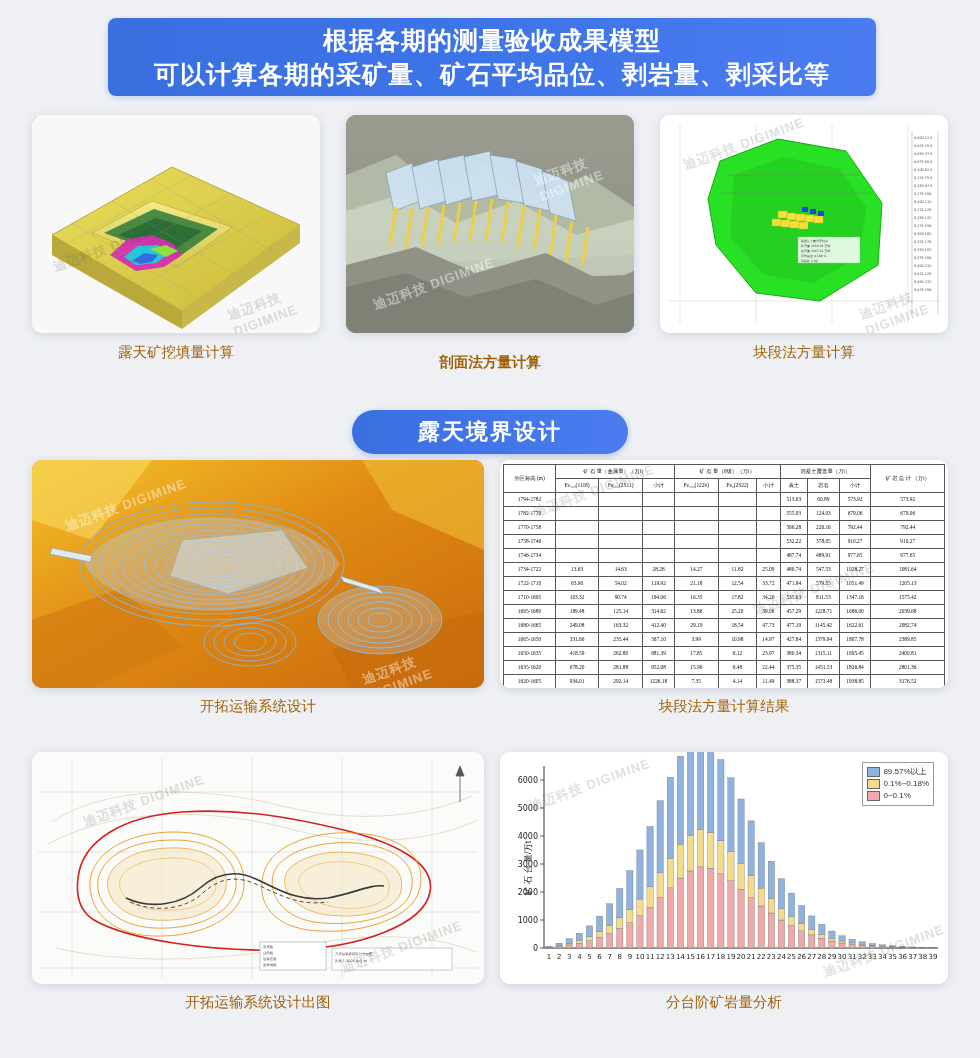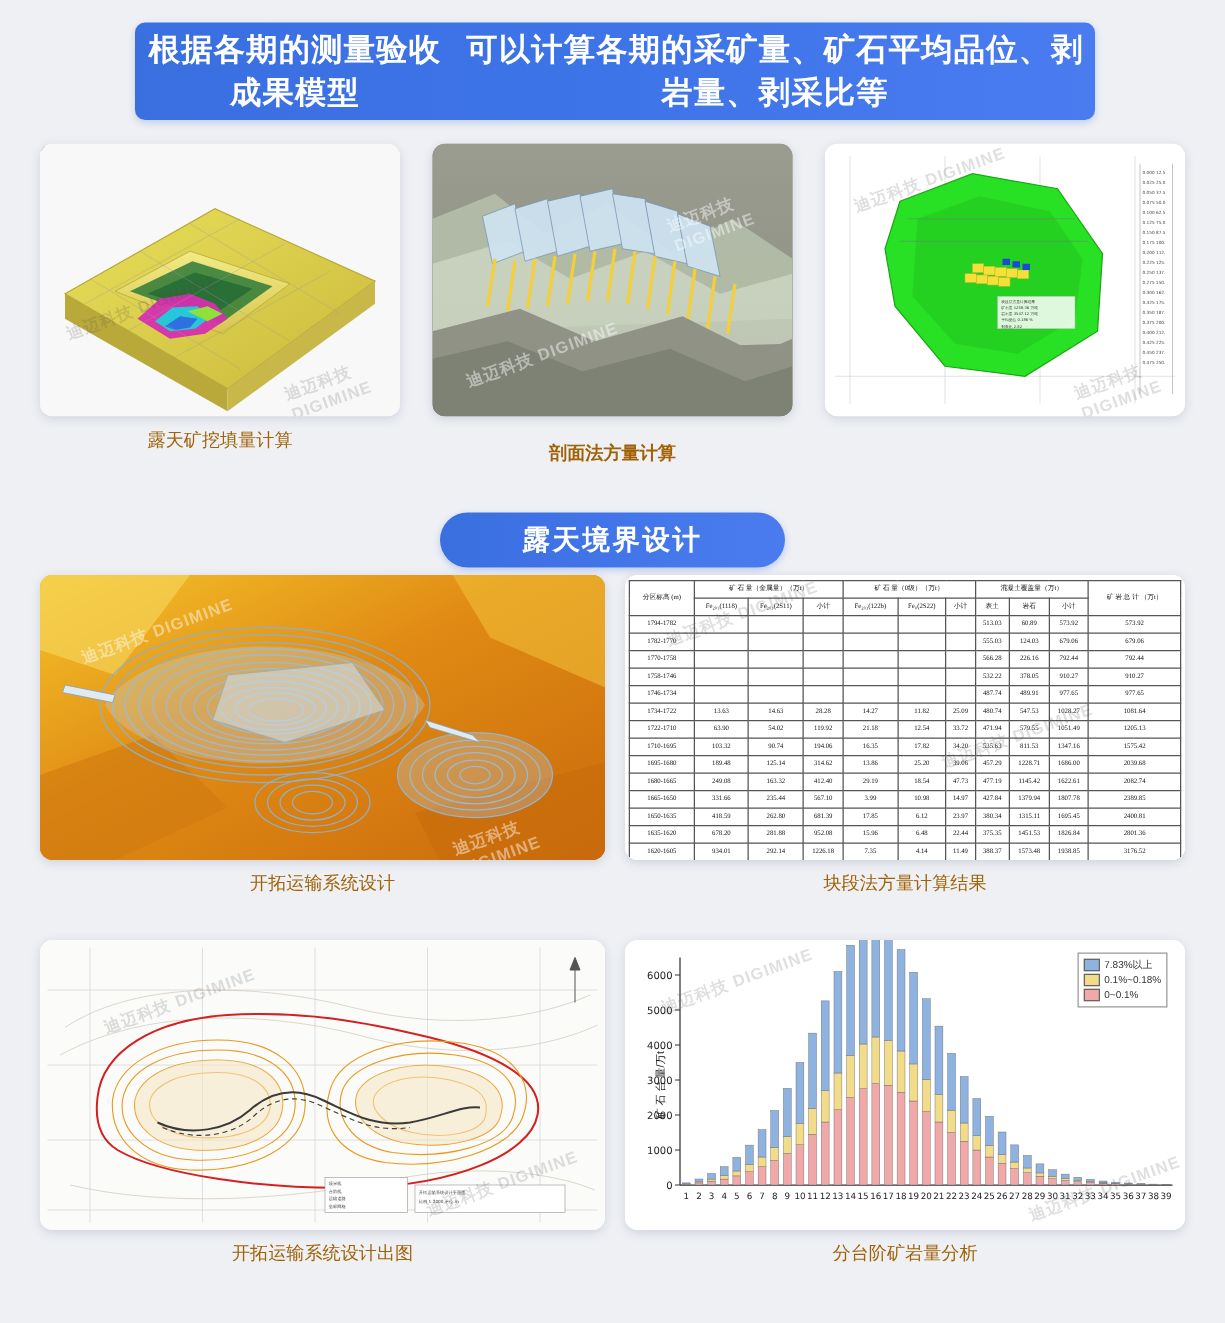--- a/index.html
+++ b/index.html
@@ -11,21 +11,21 @@
     overflow:hidden;
     position:relative;
   }
   .page{width:980px;height:1058px;position:relative;}
 
   
   .banner{
     position:absolute;left:108px;top:18px;width:768px;height:78px;
     background:linear-gradient(90deg,#3a6fe0 0%,#3d74e8 50%,#4a7cf0 100%);
     border-radius:8px;
-    display:flex;align-items:center;justify-content:center;
+    display:flex;flex-direction:column;align-items:center;justify-content:center;
     box-shadow:0 2px 6px rgba(60,110,220,.25);
   }
   .banner div{
     color:#fff;font-size:25px;font-weight:bold;line-height:34px;letter-spacing:1px;
     text-align:center;
   }
 
   
   .card{
     position:absolute;border-radius:10px;overflow:hidden;
@@ -273,20 +273,21 @@
         <text x="141" y="127">块段法方量计算结果</text>
         <text x="141" y="132">矿石量  1258.36 万吨</text>
         <text x="141" y="137">岩石量  3547.12 万吨</text>
         <text x="141" y="142">平均品位 0.186 %</text>
         <text x="141" y="147">剥采比  2.82</text>
       </g>
     </svg>
     <div class="wm dark" style="left:20px;top:20px;">迪迈科技 DIGIMINE</div>
     <div class="wm dark" style="left:200px;top:176px;">迪迈科技 DIGIMINE</div>
   </div>
+  <div class="caption" id="cap3">块段法方量计算</div>
 
   <div class="pill">
     <span>露天境界设计</span>
   </div>
 
   <div class="card" id="big1">
     <svg width="452" height="228" style="position:absolute;left:0;top:0">
       <defs>
         <linearGradient id="og" x1="0" y1="0" x2="1" y2="1">
           <stop offset="0%" stop-color="#f4c32a"></stop>
@@ -629,21 +630,21 @@
     <div class="wm dark" style="left:306px;top:186px;">迪迈科技 DIGIMINE</div>
   </div>
   <div class="caption" id="cap6">开拓运输系统设计出图</div>
 
   <div class="card" id="big4">
     <div class="chartwrap">
       <div class="axis-y-label">矿 石 台 量/万t</div>
       <div class="legend">
         <div class="li">
           <span class="sw" id="sw0" style="background: rgb(143, 179, 224);"></span>
-          <span>7.83%以上</span>
+          <span>89.57%以上</span>
         </div>
         <div class="li">
           <span class="sw" id="sw1" style="background: rgb(242, 220, 138);"></span>
           <span>0.1%~0.18%</span>
         </div>
         <div class="li">
           <span class="sw" id="sw2" style="background: rgb(240, 168, 168);"></span>
           <span>0~0.1%</span>
         </div>
       </div>

